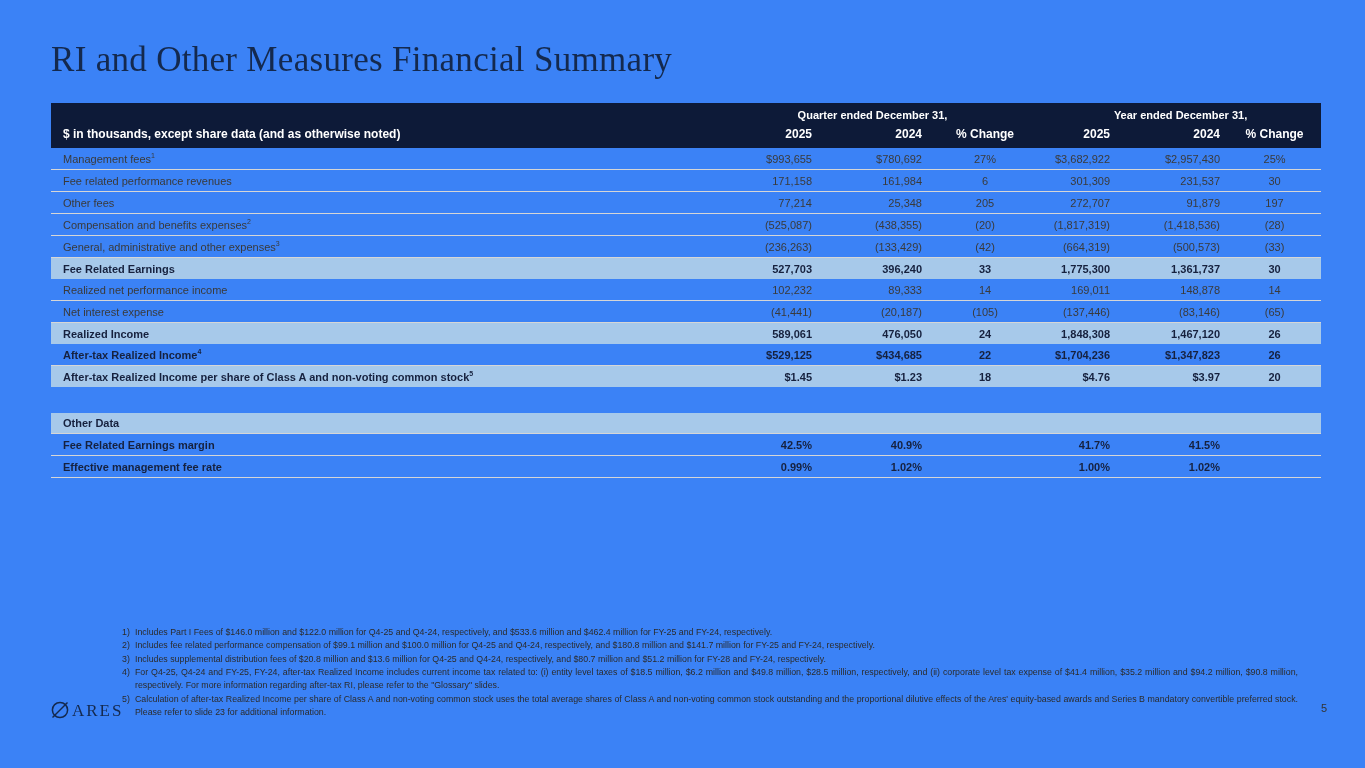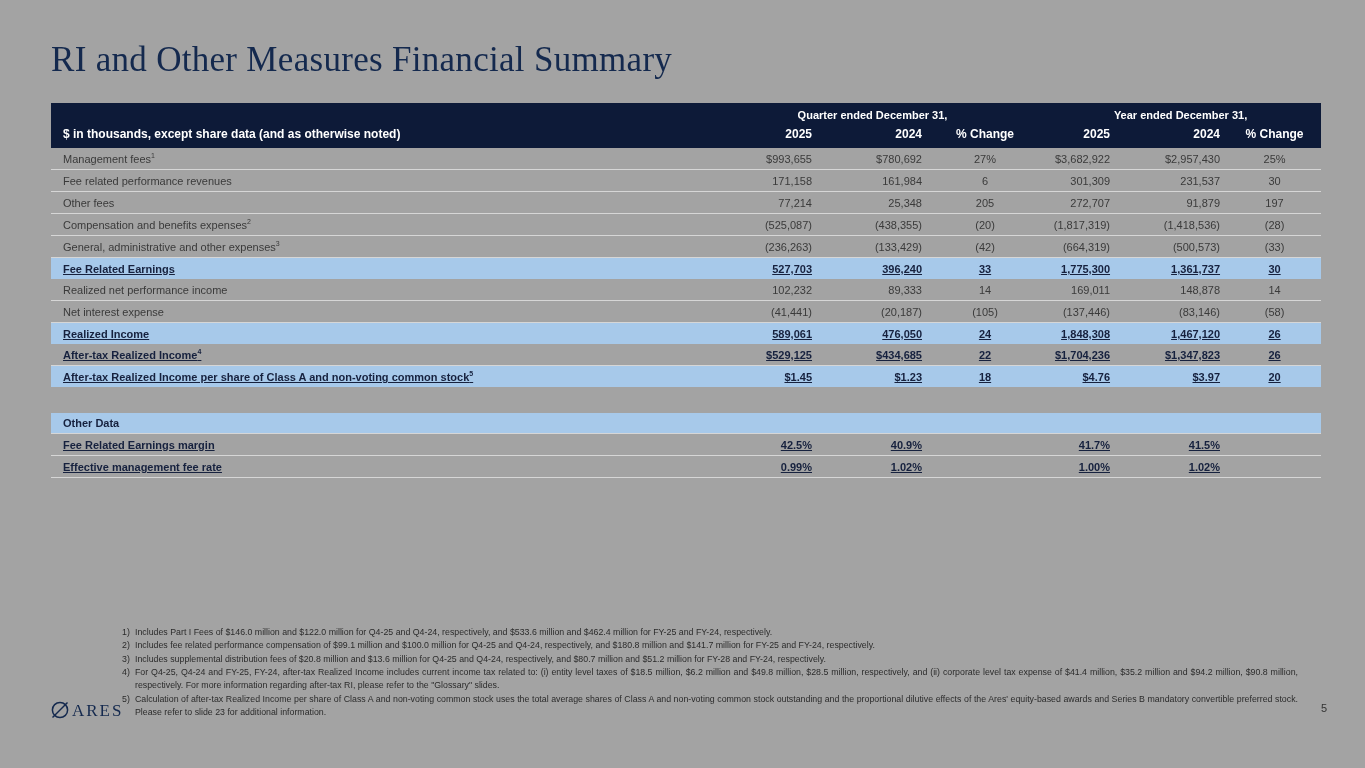--- a/index.html
+++ b/index.html
@@ -8,21 +8,21 @@
     --title-navy:#14294e;
     --text-dark:#3a3a3a;
     --text-bold:#16213e;
     --rule:#d6d6d6;
   }
   *{margin:0;padding:0;box-sizing:border-box;}
   html,body{background:#e8e8e8;}
   .slide{
     position:relative;
     width:1365px;height:768px;
-    background:#a3a3a3;
+    background:#3b82f6;
     margin:0 auto;
     overflow:hidden;
     font-family:"Liberation Sans",sans-serif;
   }
   .title{
     position:absolute;left:51px;top:40px;
     font-family:"Liberation Serif","DejaVu Serif",serif;
     font-weight:400;
     font-size:35px;
     color:var(--title-navy);
@@ -46,21 +46,21 @@
   .col-row th{font-size:12px;font-weight:bold;padding:2px 8px 7px;}
   .col-row th.left{text-align:left;padding-left:12px;}
   .col-row th.right{text-align:right;}
   .col-row th.center{text-align:center;padding-left:0;padding-right:0;}
   tbody td{font-size:11px;color:var(--text-dark);padding:5px 8px 4px;}
   tbody tr{border-bottom:1px solid var(--rule);}
   td.label-cell{text-align:left;padding-left:12px;}
   td.num-cell{text-align:right;}
   td.chg-cell{text-align:center;padding-left:0;padding-right:0;}
   tr.highlight{background:var(--highlight-blue);border-bottom:none;}
-  tr.highlight td,tr.bold td{font-weight:bold;color:var(--text-bold);text-decoration:underline;}
+  tr.highlight td,tr.bold td{font-weight:bold;color:var(--text-bold);}
   sup{font-size:7px;vertical-align:super;line-height:0;}
   .other-table{margin-top:26px;}
   .section-header td{
     background:var(--highlight-blue);
     font-size:11px;font-weight:bold;color:var(--text-bold);
     padding:4px 8px 4px 12px;
   }
   .footnotes{
     position:absolute;left:122px;top:626px;width:1176px;
     font-size:8.8px;line-height:1.52;color:#2b2b2b;
@@ -180,21 +180,21 @@
             <td class="num-cell">148,878</td>
             <td class="chg-cell">14</td>
           </tr>
           <tr>
             <td class="label-cell">Net interest expense</td>
             <td class="num-cell">(41,441)</td>
             <td class="num-cell">(20,187)</td>
             <td class="chg-cell">(105)</td>
             <td class="num-cell">(137,446)</td>
             <td class="num-cell">(83,146)</td>
-            <td class="chg-cell">(58)</td>
+            <td class="chg-cell">(65)</td>
           </tr>
           <tr class="highlight">
             <td class="label-cell">Realized Income</td>
             <td class="num-cell">589,061</td>
             <td class="num-cell">476,050</td>
             <td class="chg-cell">24</td>
             <td class="num-cell">1,848,308</td>
             <td class="num-cell">1,467,120</td>
             <td class="chg-cell">26</td>
           </tr>

